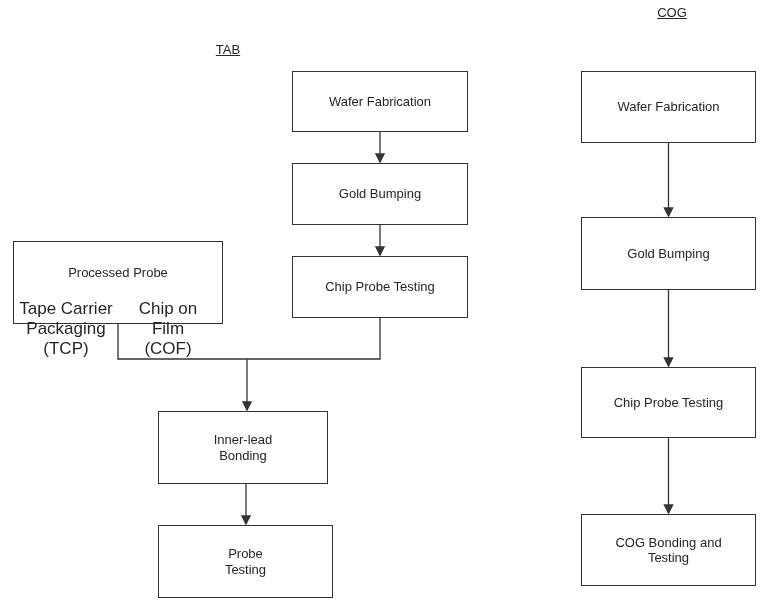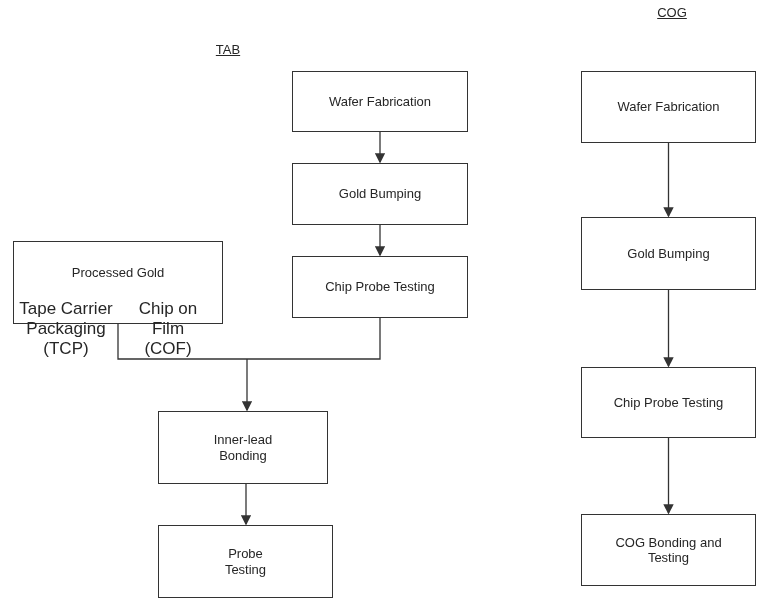--- a/index.html
+++ b/index.html
@@ -115,21 +115,21 @@
   </svg>
 
   <div class="col-title" style="left:188px; top:5px;margin-top:37px;">TAB</div>
   <div class="col-title" style="left:632px; top:5px;">COG</div>
 
   <div class="box t-wafer">Wafer Fabrication</div>
   <div class="box t-gold">Gold Bumping</div>
   <div class="box t-probe">Chip Probe Testing</div>
 
   <div class="box t-tape">
-    <div class="tape-title">Processed Gold</div>
+    <div class="tape-title">Processed Probe</div>
     <div class="tape-cols">
       <div class="tape-col tcp">Tape Carrier
 Packaging
 (TCP)</div>
       <div class="tape-col cof">Chip on
 Film
 (COF)</div>
     </div>
   </div>
 

